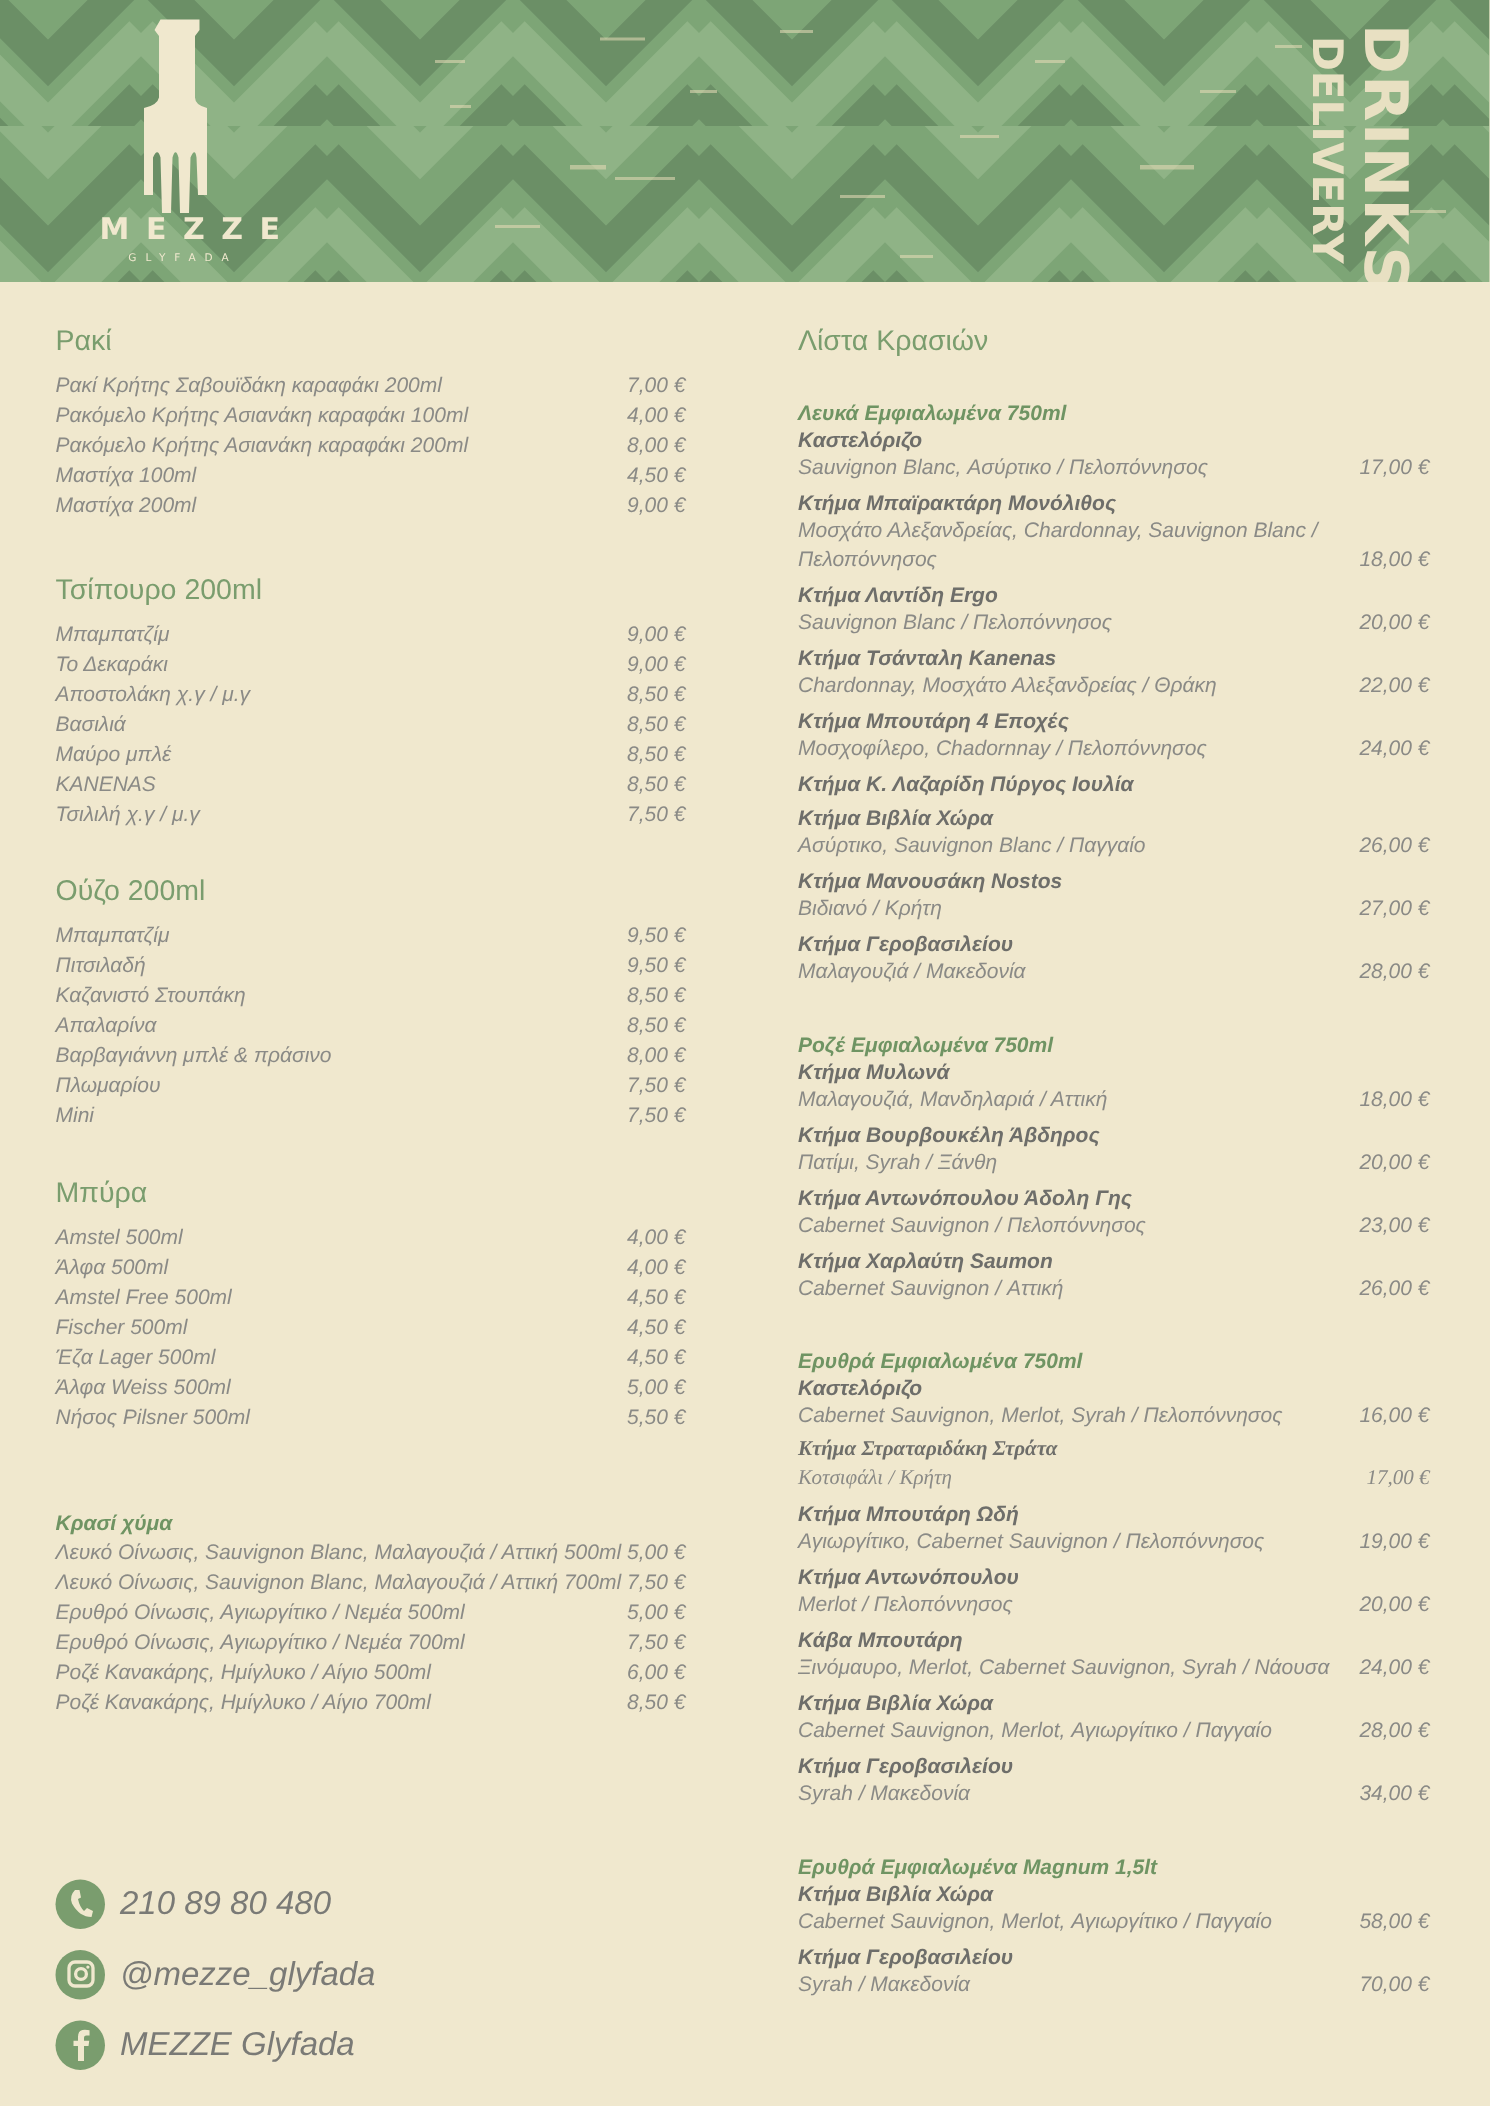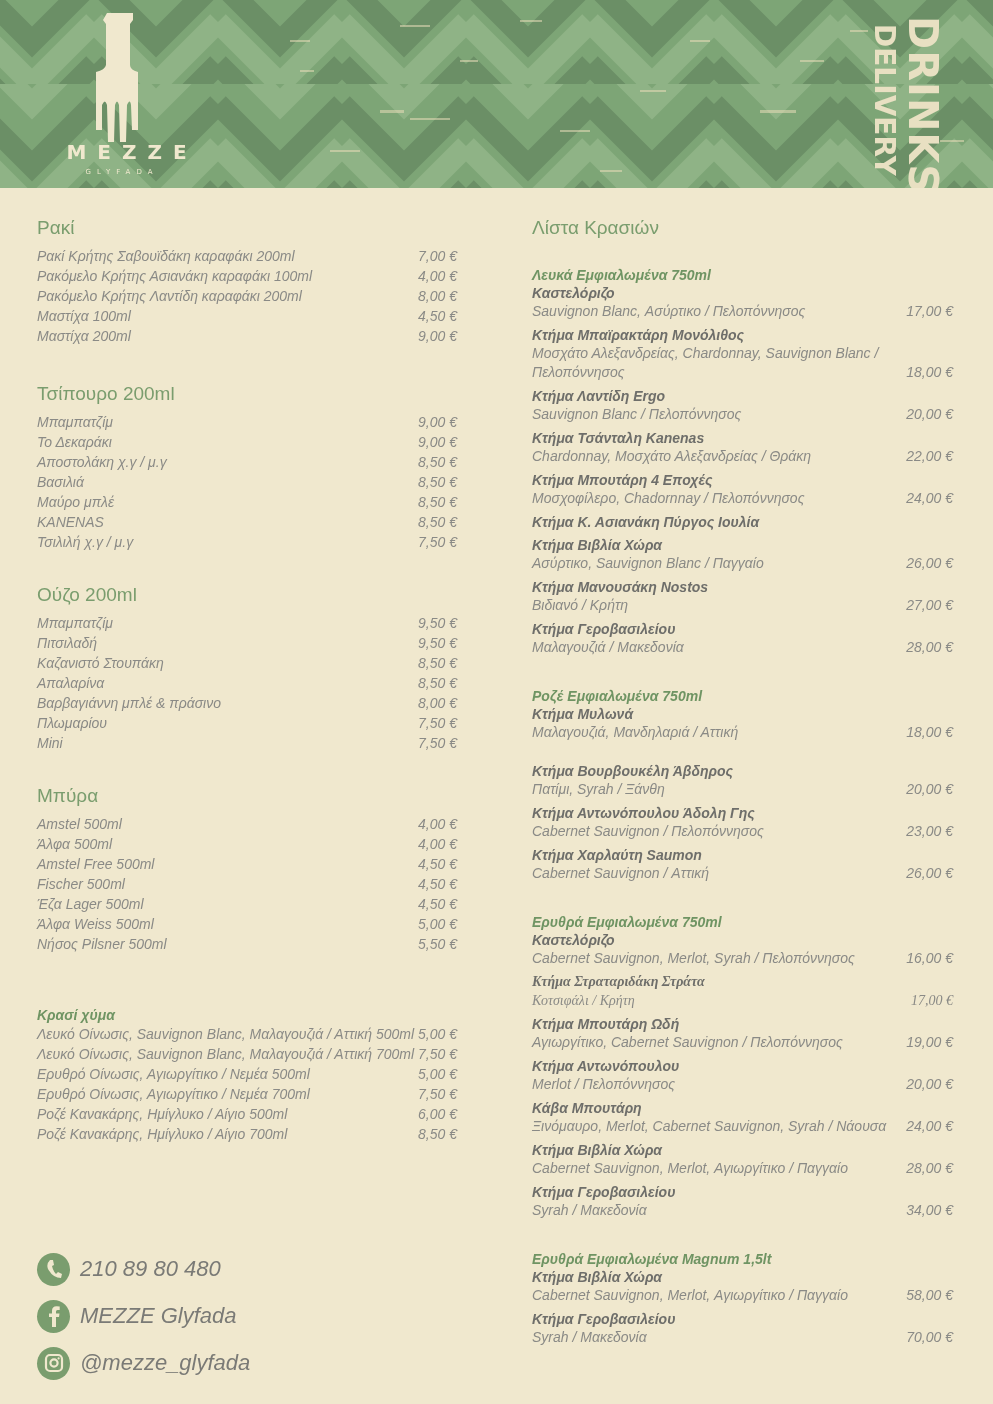--- a/index.html
+++ b/index.html
@@ -127,21 +127,21 @@
     <div id="raki-list">
         <div class="list-row">
           <span>Ρακί Κρήτης Σαβουϊδάκη καραφάκι 200ml</span>
           <span class="price">7,00 €</span>
         </div>
         <div class="list-row">
           <span>Ρακόμελο Κρήτης Ασιανάκη καραφάκι 100ml</span>
           <span class="price">4,00 €</span>
         </div>
         <div class="list-row">
-          <span>Ρακόμελο Κρήτης Λαντίδη καραφάκι 200ml</span>
+          <span>Ρακόμελο Κρήτης Ασιανάκη καραφάκι 200ml</span>
           <span class="price">8,00 €</span>
         </div>
         <div class="list-row">
           <span>Μαστίχα 100ml</span>
           <span class="price">4,50 €</span>
         </div>
         <div class="list-row">
           <span>Μαστίχα 200ml</span>
           <span class="price">9,00 €</span>
         </div>
@@ -281,36 +281,36 @@
   <div class="contact-row">
     <div class="contact-icon">
       <svg width="18" height="20" viewBox="0 0 18 20">
           <path d="M5,1 L8,1 L9,6 L7,7 Q8,12 11,15 L13,13 L17,15 L16,19 Q8,19 3,10 Q1,5 5,1 Z" fill="#f0e8ce"></path>
         </svg>
     </div>
     <span class="contact-text">210 89 80 480</span>
   </div>
   <div class="contact-row" style="margin-top:13px">
     <div class="contact-icon">
-      <svg width="14" height="22" viewBox="0 0 14 22">
-          <path d="M9,22 L9,12 L12,12 L12.5,8.5 L9,8.5 L9,6.5 Q9,5 10.5,5 L12.7,5 L12.7,1.5 Q11,1.2 9.6,1.2 Q5,1.2 5,5.8 L5,8.5 L2,8.5 L2,12 L5,12 L5,22 Z" fill="#f0e8ce"></path>
-        </svg>
-    </div>
-    <span class="contact-text">MEZZE Glyfada</span>
-  </div>
-  <div class="contact-row" style="margin-top:13px">
-    <div class="contact-icon">
       <svg width="20" height="20" viewBox="0 0 20 20">
           <rect x="2" y="2" width="16" height="16" rx="4" fill="none" stroke="#f0e8ce" stroke-width="2.2"></rect>
           <circle cx="10" cy="10" r="3.6" fill="none" stroke="#f0e8ce" stroke-width="2.2"></circle>
           <circle cx="14.6" cy="5.4" r="1.1" fill="#f0e8ce"></circle>
         </svg>
     </div>
     <span class="contact-text">@mezze_glyfada</span>
   </div>
+  <div class="contact-row" style="margin-top:13px">
+    <div class="contact-icon">
+      <svg width="14" height="22" viewBox="0 0 14 22">
+          <path d="M9,22 L9,12 L12,12 L12.5,8.5 L9,8.5 L9,6.5 Q9,5 10.5,5 L12.7,5 L12.7,1.5 Q11,1.2 9.6,1.2 Q5,1.2 5,5.8 L5,8.5 L2,8.5 L2,12 L5,12 L5,22 Z" fill="#f0e8ce"></path>
+        </svg>
+    </div>
+    <span class="contact-text">MEZZE Glyfada</span>
+  </div>
 </div>
 
 <div class="col-right">
   <div class="section-title">Λίστα Κρασιών</div>
   <section style="margin-top:20px">
     <div class="sub-head">Λευκά Εμφιαλωμένα 750ml</div>
     <div id="white-list">
         <div class="wine" style="margin-top: 0px;">
           <div class="wine-name">Καστελόριζο</div>
           <div class="wine-line">
@@ -340,21 +340,21 @@
           </div>
         </div>
         <div class="wine" style="margin-top: 5px;">
           <div class="wine-name">Κτήμα Μπουτάρη 4 Εποχές</div>
           <div class="wine-line">
             <span class="desc">Μοσχοφίλερο, Chadornnay / Πελοπόννησος</span>
             <span class="price">24,00 €</span>
           </div>
         </div>
         <div class="wine" style="margin-top: 5px;">
-          <div class="wine-name">Κτήμα Κ. Ασιανάκη Πύργος Ιουλία</div>
+          <div class="wine-name">Κτήμα Κ. Λαζαρίδη Πύργος Ιουλία</div>
         </div>
         <div class="wine" style="margin-top: 5px;">
           <div class="wine-name">Κτήμα Βιβλία Χώρα</div>
           <div class="wine-line">
             <span class="desc">Ασύρτικο, Sauvignon Blanc / Παγγαίο</span>
             <span class="price">26,00 €</span>
           </div>
         </div>
         <div class="wine" style="margin-top: 5px;">
           <div class="wine-name">Κτήμα Μανουσάκη Nostos</div>
@@ -375,21 +375,21 @@
   <section style="margin-top:30px">
     <div class="sub-head">Ροζέ Εμφιαλωμένα 750ml</div>
     <div id="rose-list">
         <div class="wine" style="margin-top: 0px;">
           <div class="wine-name">Κτήμα Μυλωνά</div>
           <div class="wine-line">
             <span class="desc">Μαλαγουζιά, Μανδηλαριά / Αττική</span>
             <span class="price">18,00 €</span>
           </div>
         </div>
-        <div class="wine" style="margin-top: 20px;">
+        <div class="wine" style="margin-top: 5px;">
           <div class="wine-name">Κτήμα Βουρβουκέλη Άβδηρος</div>
           <div class="wine-line">
             <span class="desc">Πατίμι, Syrah / Ξάνθη</span>
             <span class="price">20,00 €</span>
           </div>
         </div>
         <div class="wine" style="margin-top: 5px;">
           <div class="wine-name">Κτήμα Αντωνόπουλου Άδολη Γης</div>
           <div class="wine-line">
             <span class="desc">Cabernet Sauvignon / Πελοπόννησος</span>

